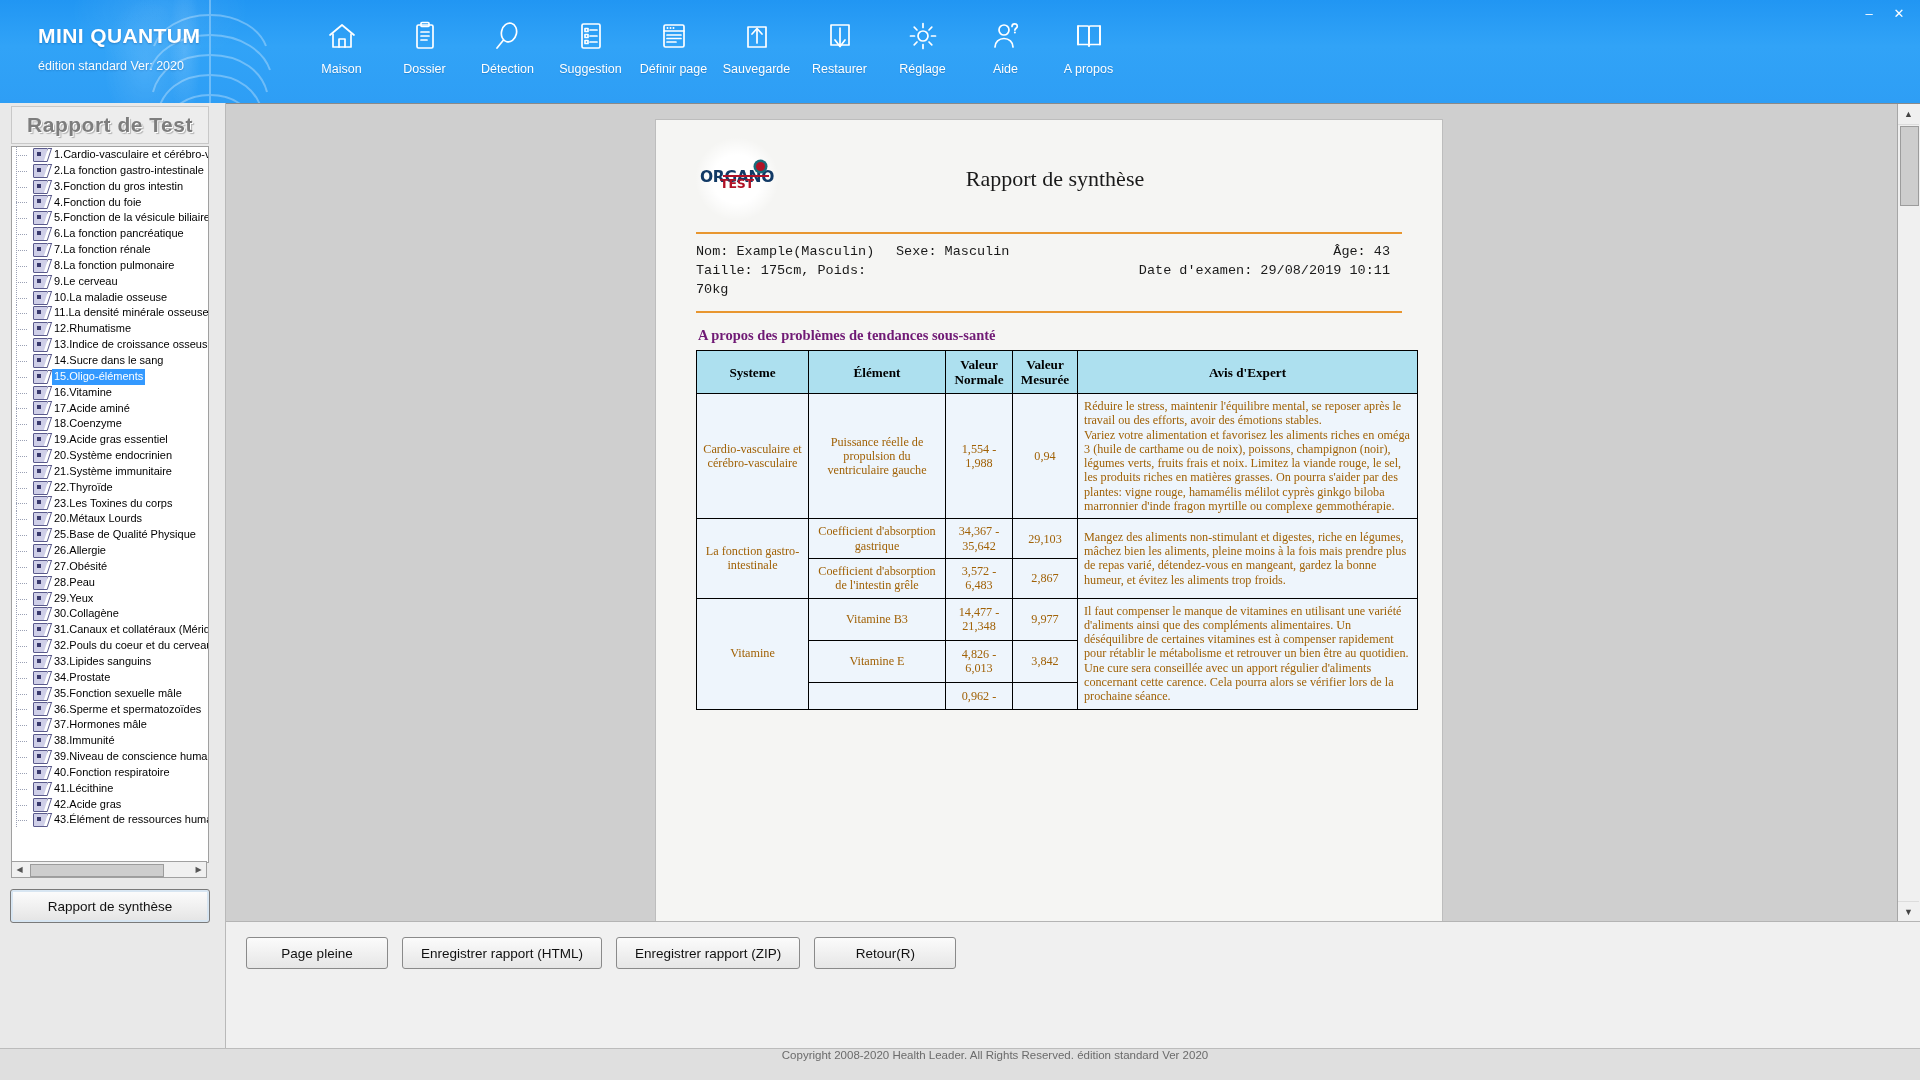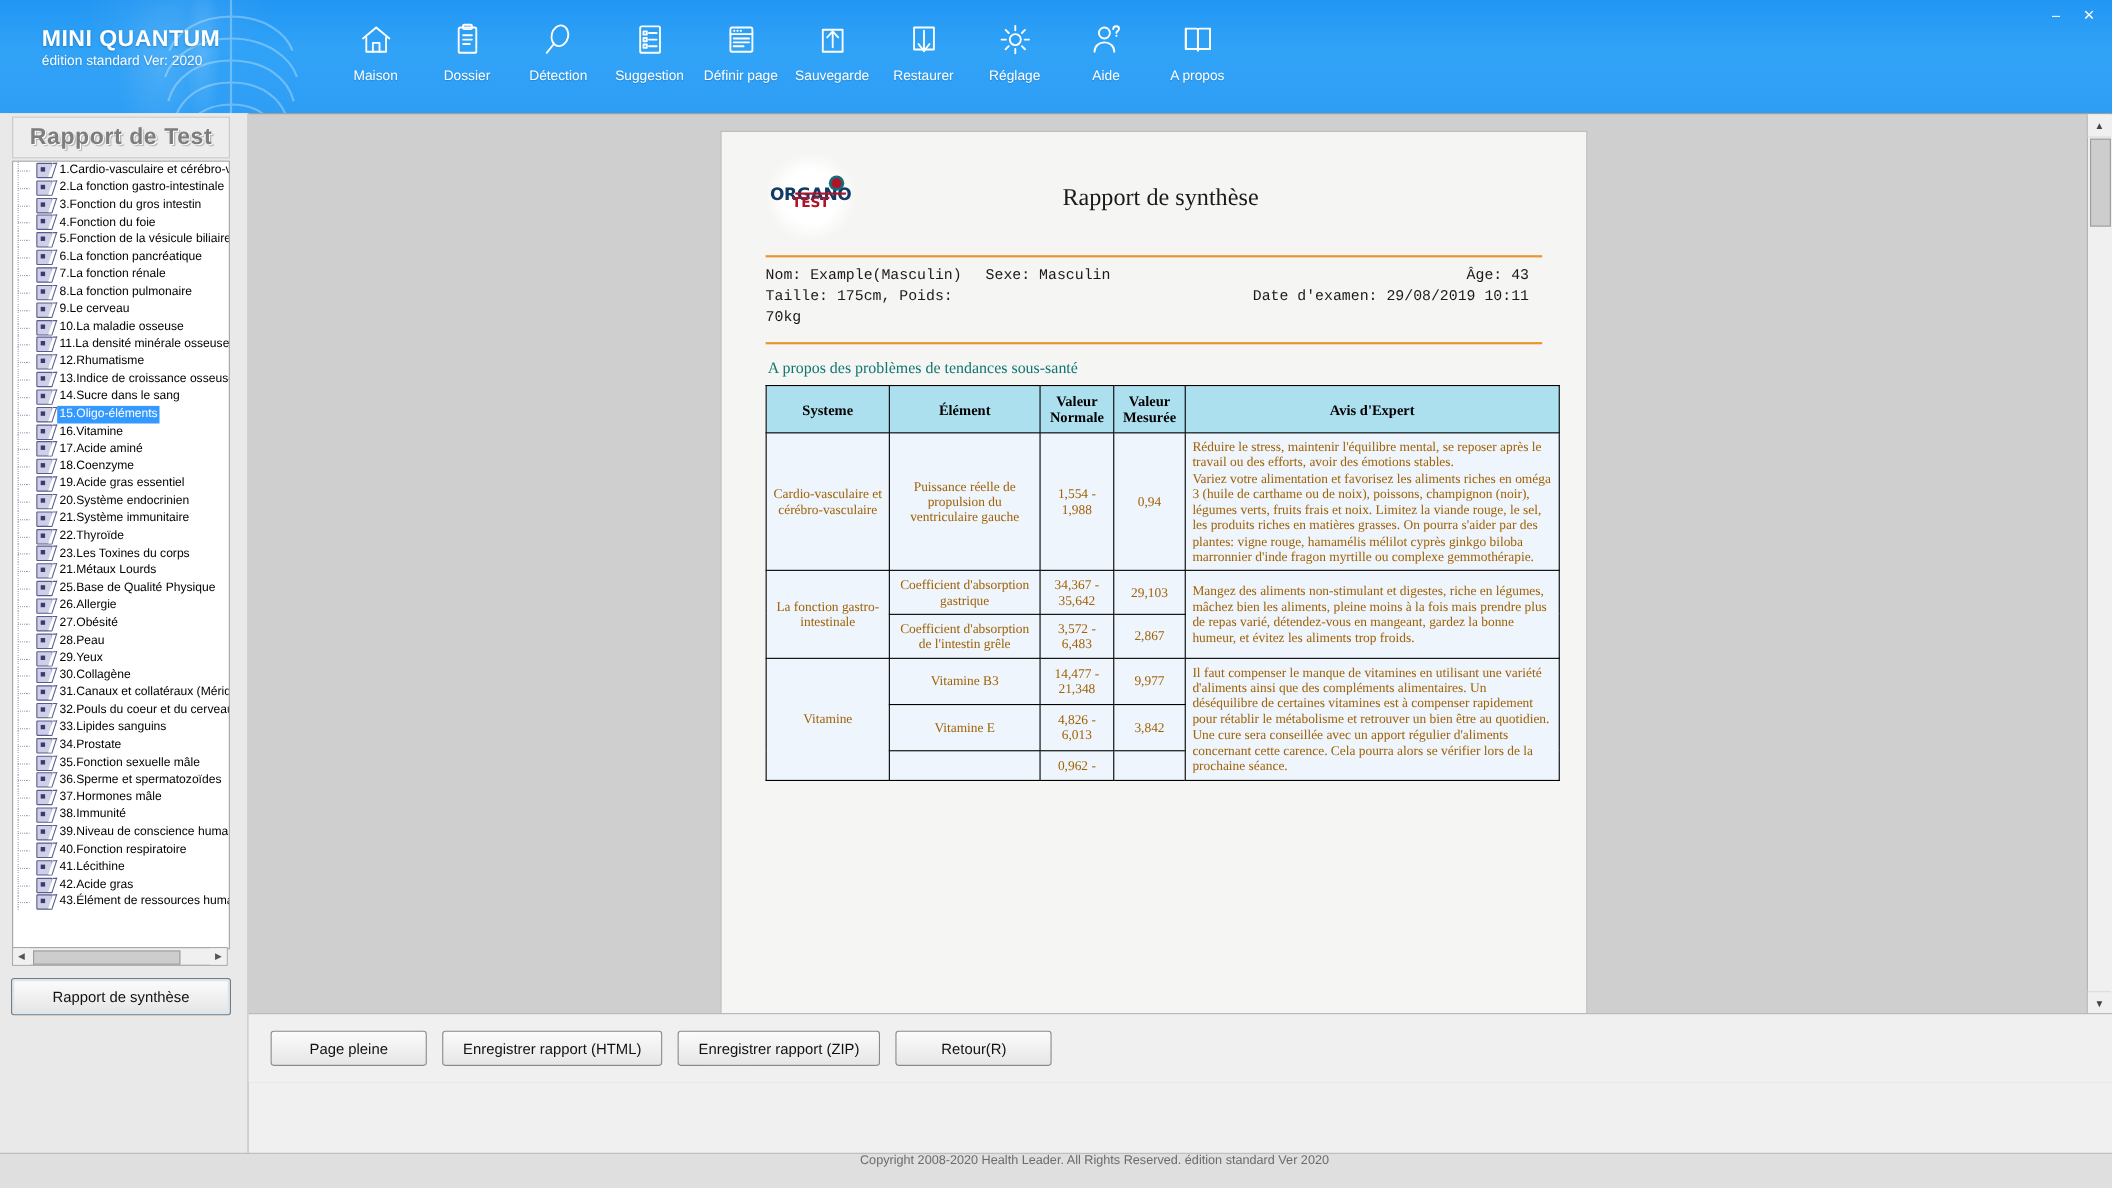--- a/index.html
+++ b/index.html
@@ -24,21 +24,21 @@
       radial-gradient(ellipse 130px 80px at 160px 40px, rgba(255,255,255,.10), rgba(255,255,255,0) 70%),
       radial-gradient(ellipse 25px 110px at 185px 80px, rgba(255,255,255,.16), rgba(255,255,255,0) 65%);
     opacity:.95;
   }
   .banner .ribs{
     position:absolute;left:120px;top:-20px;width:180px;height:200px;opacity:.30;
   }
   .brand{position:absolute;left:38px;top:24px;color:#fff;}
   .brand .t1{font-size:21px;font-weight:bold;letter-spacing:.4px;
     text-shadow:0 1px 2px rgba(0,60,120,.35);}
-  .brand .t2{font-size:12.5px;opacity:.97;
+  .brand .t2{font-size:12.5px;margin-top:11px;opacity:.97;
     text-shadow:0 1px 2px rgba(0,60,120,.3);}
 
   .toolbar{position:absolute;left:300px;top:16px;display:flex;}
   .tb-item{
     width:83px;display:flex;flex-direction:column;align-items:center;
     cursor:pointer;user-select:none;
   }
   .tb-ico{height:40px;display:flex;align-items:center;justify-content:center;}
   .tb-ico svg{display:block;}
   .tb-lab{margin-top:6px;font-size:12.5px;color:#fff;white-space:nowrap;
@@ -155,22 +155,22 @@
     flex:1;text-align:center;font-family:"Liberation Serif",serif;
     font-size:22px;color:#1a1a1a;padding-right:70px;
   }
   .rule{height:2px;background:#e8962f;margin:12px 0 8px 0;}
   .info{font-family:Liberation Mono, monospace;font-size:13.5px;color:#1a1a1a;}
   .info-row{display:flex;line-height:19px;}
   .info-c1{width:200px;}
   .info-c2{width:150px;}
   .info-c3{flex:1;text-align:right;padding-right:12px;}
   .sect-title{
-    font-family:"Liberation Serif",serif;font-weight:normal;font-size:14.5px;
-    color:#0f766e;margin:14px 0 6px 2px;
+    font-family:"Liberation Serif",serif;font-weight:bold;font-size:14.5px;
+    color:#701a75;margin:14px 0 6px 2px;
   }
   table.rep{
     border-collapse:collapse;width:722px;margin:0 auto 0 0;
     font-family:"Liberation Serif",serif;
     table-layout:fixed;
   }
   table.rep th{
     background:#ade0ef;border:1px solid #000;
     font-size:13.2px;font-weight:bold;color:#000;
     padding:6px 3px;line-height:15px;margin-left:16px;
@@ -486,21 +486,21 @@
             <div class="tlabel">22.Thyroïde</div>
           </div>
           <div class="trow">
             <div class="tdots"></div>
             <div class="ticon"></div>
             <div class="tlabel">23.Les Toxines du corps</div>
           </div>
           <div class="trow">
             <div class="tdots"></div>
             <div class="ticon"></div>
-            <div class="tlabel">21.Métaux Lourds</div>
+            <div class="tlabel">20.Métaux Lourds</div>
           </div>
           <div class="trow">
             <div class="tdots"></div>
             <div class="ticon"></div>
             <div class="tlabel">25.Base de Qualité Physique</div>
           </div>
           <div class="trow">
             <div class="tdots"></div>
             <div class="ticon"></div>
             <div class="tlabel">26.Allergie</div>

